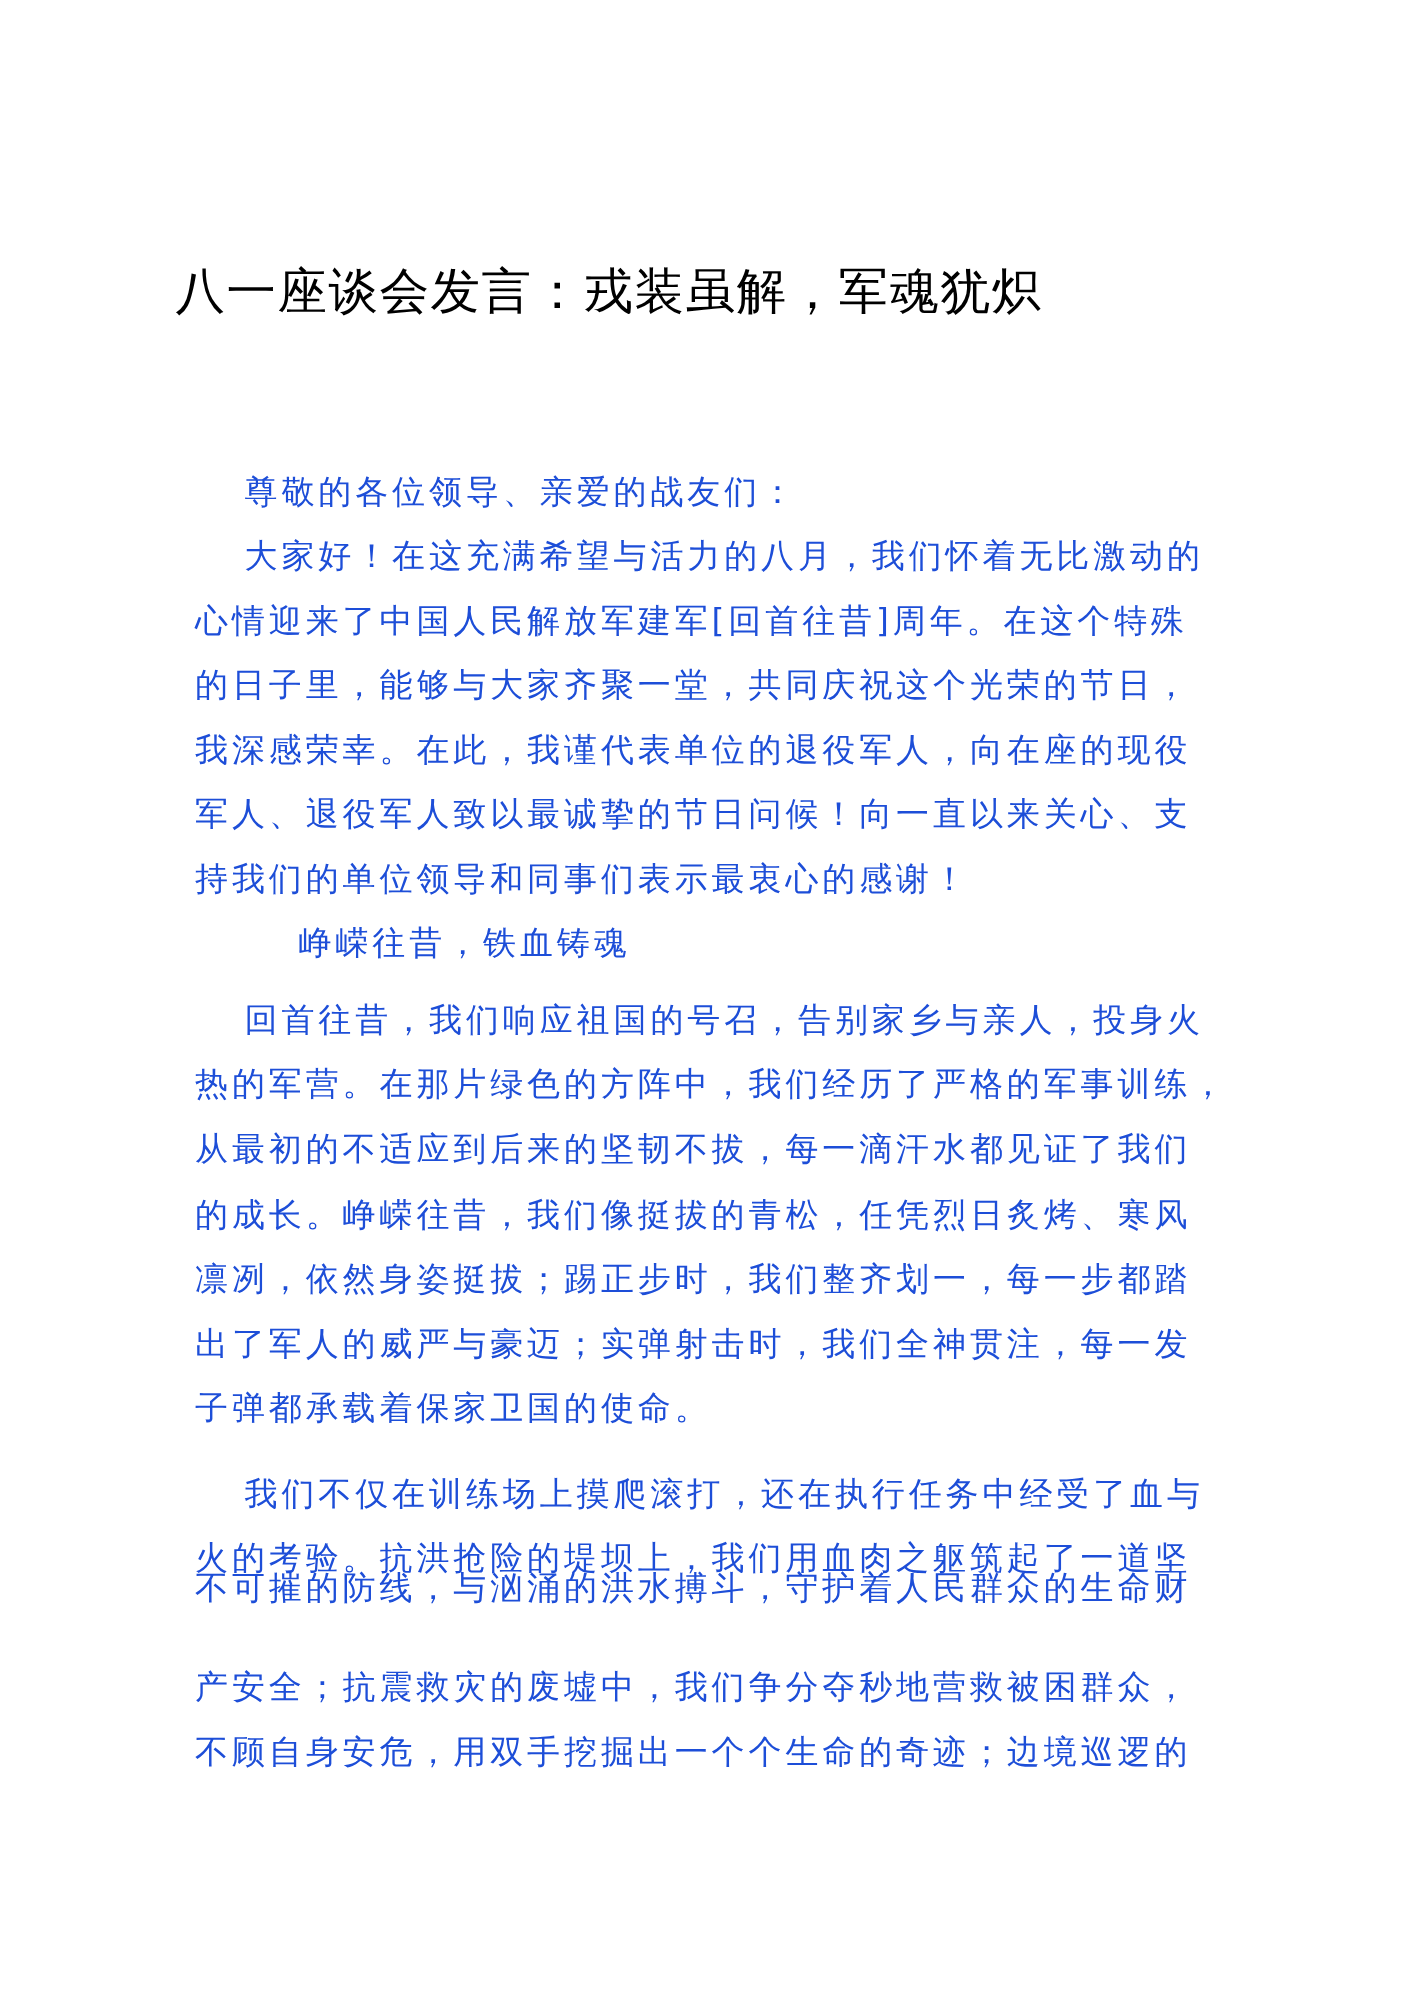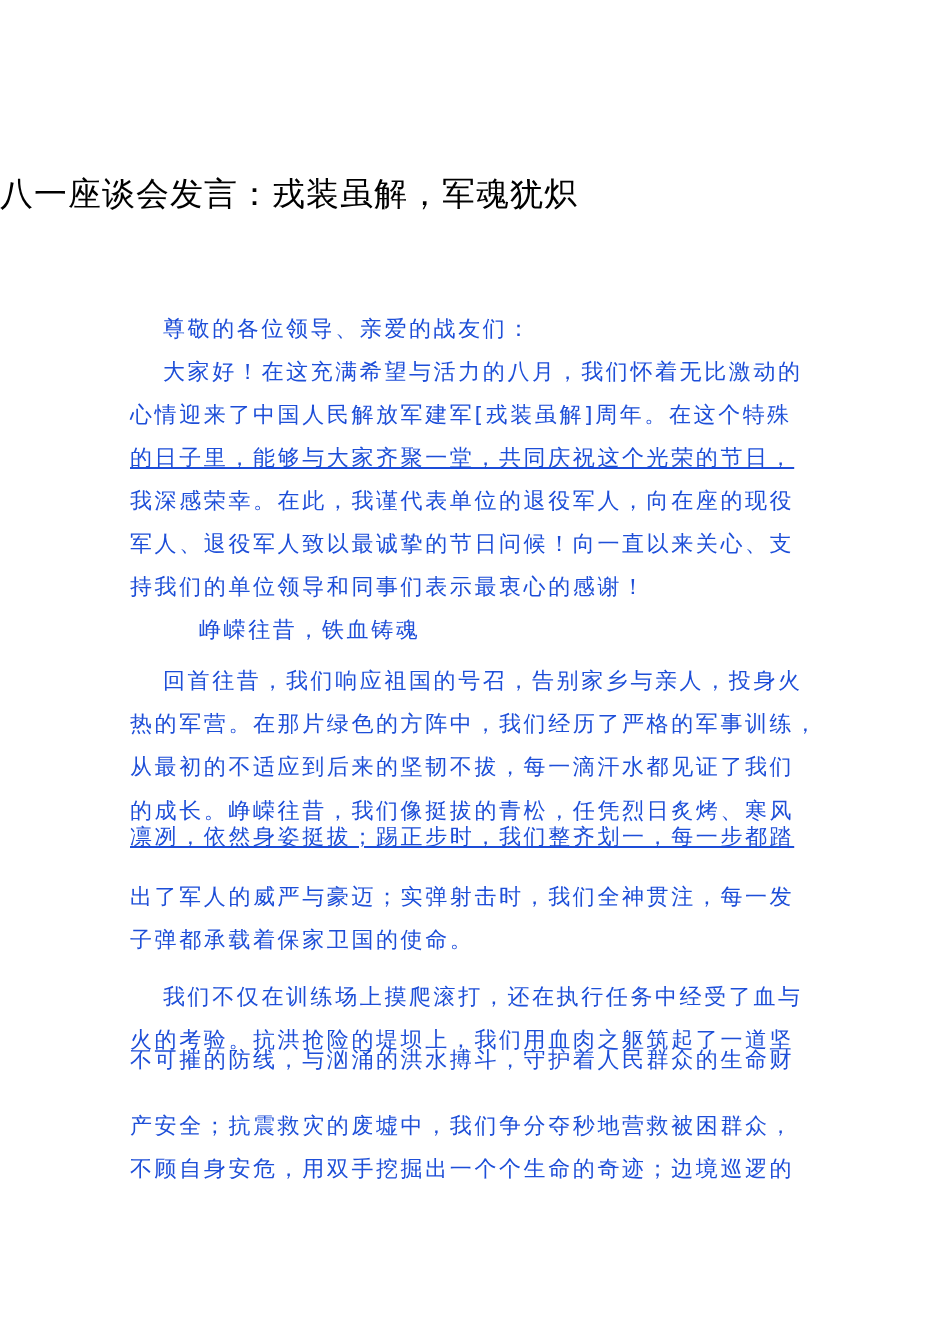--- a/index.html
+++ b/index.html
@@ -1,42 +1,42 @@
 <!DOCTYPE html>
 <html><head>
 <meta charset="utf-8">
 <style>
   html, body { margin:0; padding:0; background:#ffffff; }
   body { width:950px; height:1344px; position:relative; overflow:hidden;
          font-family:"DejaVu Sans", "Liberation Sans", sans-serif; color:#111; }
-  .title { position:absolute; top:172px; left:0; width:812px; text-align:left;
+  .title { position:absolute; top:172px; left:0; width:812px; text-align:center;
            font-size:33px; letter-spacing:1px; color:#000; white-space:nowrap; }
   .line { position:absolute; left:130px; font-size:22px; white-space:nowrap;
           letter-spacing:2.6px; color:#1d4ed8; line-height:30px;margin-top:32px; }
   .indent { left:163px; }
 </style>
 </head>
 <body>
 
 <div>
   <div class="title">八一座谈会发言：戎装虽解，军魂犹炽</div>
   <div id="body-lines">
       <div class="line indent" style="top: 282px;">尊敬的各位领导、亲爱的战友们：</div>
       <div class="line indent" style="top: 325px;">大家好！在这充满希望与活力的八月，我们怀着无比激动的</div>
-      <div class="line" style="top: 368px;">心情迎来了中国人民解放军建军[戎装虽解]周年。在这个特殊</div>
-      <div class="line" style="top: 411px; text-decoration: underline;">的日子里，能够与大家齐聚一堂，共同庆祝这个光荣的节日，</div>
+      <div class="line" style="top: 368px;">心情迎来了中国人民解放军建军[回首往昔]周年。在这个特殊</div>
+      <div class="line" style="top: 411px;">的日子里，能够与大家齐聚一堂，共同庆祝这个光荣的节日，</div>
       <div class="line" style="top: 454px;">我深感荣幸。在此，我谨代表单位的退役军人，向在座的现役</div>
       <div class="line" style="top: 497px; text-align: center;">军人、退役军人致以最诚挚的节日问候！向一直以来关心、支</div>
       <div class="line" style="top: 540px;">持我们的单位领导和同事们表示最衷心的感谢！</div>
       <div class="line indent" style="top: 583px; padding-left: 36px;">峥嵘往昔，铁血铸魂</div>
       <div class="line indent" style="top: 634px;">回首往昔，我们响应祖国的号召，告别家乡与亲人，投身火</div>
       <div class="line" style="top: 677px;">热的军营。在那片绿色的方阵中，我们经历了严格的军事训练，</div>
       <div class="line" style="top: 720px;">从最初的不适应到后来的坚韧不拔，每一滴汗水都见证了我们</div>
       <div class="line" style="top: 764px;">的成长。峥嵘往昔，我们像挺拔的青松，任凭烈日炙烤、寒风</div>
-      <div class="line" style="top: 790px; text-decoration: underline;">凛冽，依然身姿挺拔；踢正步时，我们整齐划一，每一步都踏</div>
+      <div class="line" style="top: 807px;">凛冽，依然身姿挺拔；踢正步时，我们整齐划一，每一步都踏</div>
       <div class="line" style="top: 850px;">出了军人的威严与豪迈；实弹射击时，我们全神贯注，每一发</div>
       <div class="line" style="top: 893px;">子弹都承载着保家卫国的使命。</div>
       <div class="line indent" style="top: 950px;">我们不仅在训练场上摸爬滚打，还在执行任务中经受了血与</div>
       <div class="line" style="top: 993px;">火的考验。抗洪抢险的堤坝上，我们用血肉之躯筑起了一道坚</div>
       <div class="line" style="top: 1013px;">不可摧的防线，与汹涌的洪水搏斗，守护着人民群众的生命财</div>
       <div class="line" style="top: 1079px;">产安全；抗震救灾的废墟中，我们争分夺秒地营救被困群众，</div>
       <div class="line" style="top: 1122px;">不顾自身安危，用双手挖掘出一个个生命的奇迹；边境巡逻的</div>
     </div>
 </div>
 

